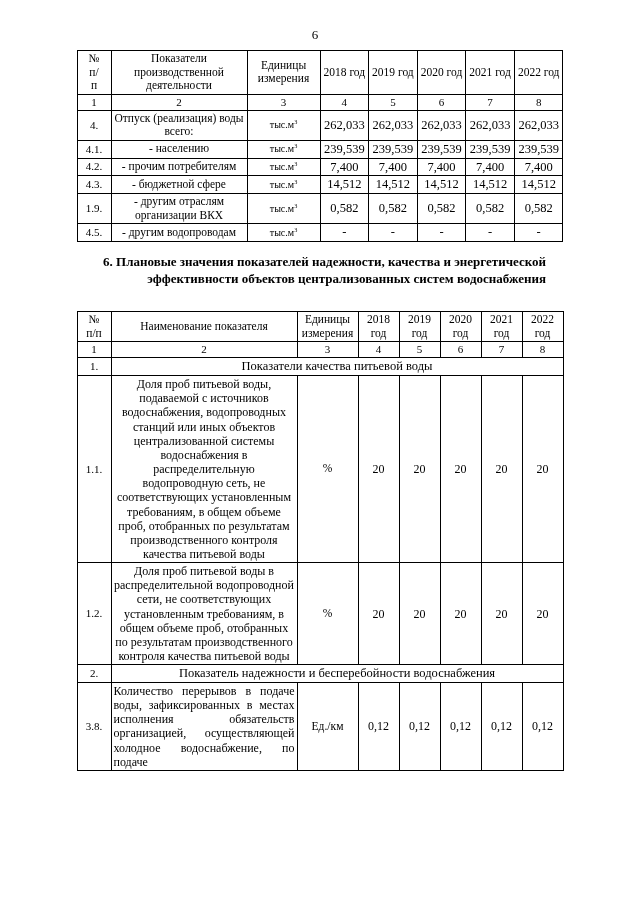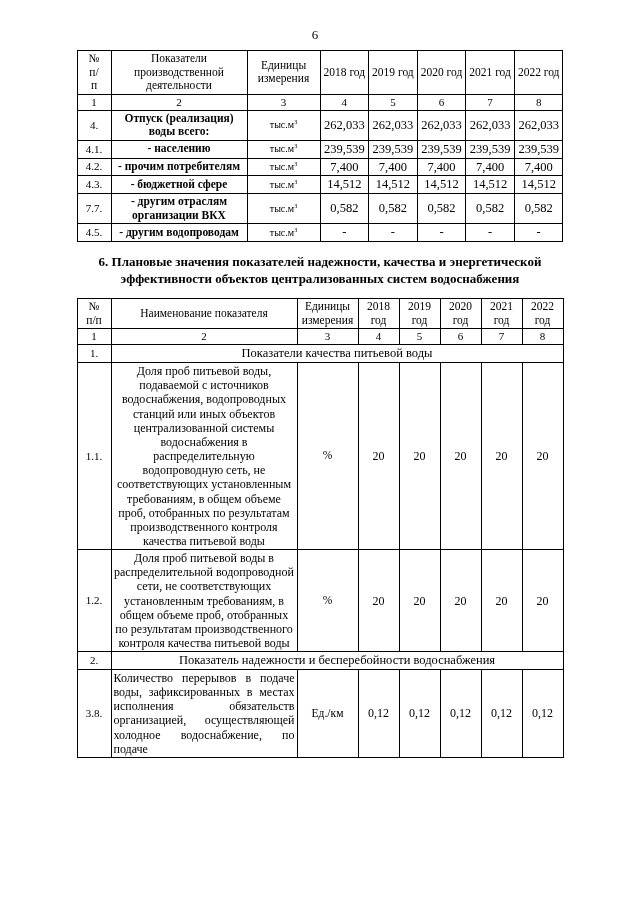--- a/index.html
+++ b/index.html
@@ -68,21 +68,20 @@
   }
   .numrow td {
     font-size: 11px;
     padding: 0px 2px 1px;
     line-height: 1.1;
   }
   .t1-name {
     text-align: center;
     line-height: 1.25;
     padding: 1px 3px;
-    font-weight: bold;
   }
   .t1-np {
     vertical-align: bottom;
     padding-bottom: 1px;
     font-size: 11px;
   }
   .t1-unit {
     vertical-align: top;
     padding-top: 2px;
     font-size: 10px;
@@ -100,22 +99,22 @@
     vertical-align: super;
     line-height: 0;
   }
 
   
   .section-heading {
     font-family: "Liberation Serif", serif;
     font-weight: bold;
     font-size: 13px;
     line-height: 1.32;
-    text-align: center;
-    margin: 11px auto 11px;
+    text-align: right;
+    margin: 11px auto 24px;
     width: 452px;
   }
 
   
   #table-indicators {
     width: 486px;
   }
   #table-indicators .c-np   { width: 34px; }
   #table-indicators .c-name { width: 186px; }
   #table-indicators .c-unit { width: 61px; }
@@ -239,21 +238,21 @@
         <td class="t1-name">- бюджетной сфере</td>
         <td class="t1-unit mid"><span>тыс.м</span><sup>3</sup></td>
         <td class="t1-val">14,512</td>
         <td class="t1-val">14,512</td>
         <td class="t1-val">14,512</td>
         <td class="t1-val">14,512</td>
         <td class="t1-val">14,512</td>
       </tr>
 
       <tr class="t1-row-tall">
-        <td class="t1-np">7.7.</td>
+        <td class="t1-np">1.9.</td>
         <td class="t1-name">- другим отраслям организации ВКХ</td>
         <td class="t1-unit"><span>тыс.м</span><sup>3</sup></td>
         <td class="t1-val">0,582</td>
         <td class="t1-val">0,582</td>
         <td class="t1-val">0,582</td>
         <td class="t1-val">0,582</td>
         <td class="t1-val">0,582</td>
       </tr>
 
       <tr class="t1-row-tall">

